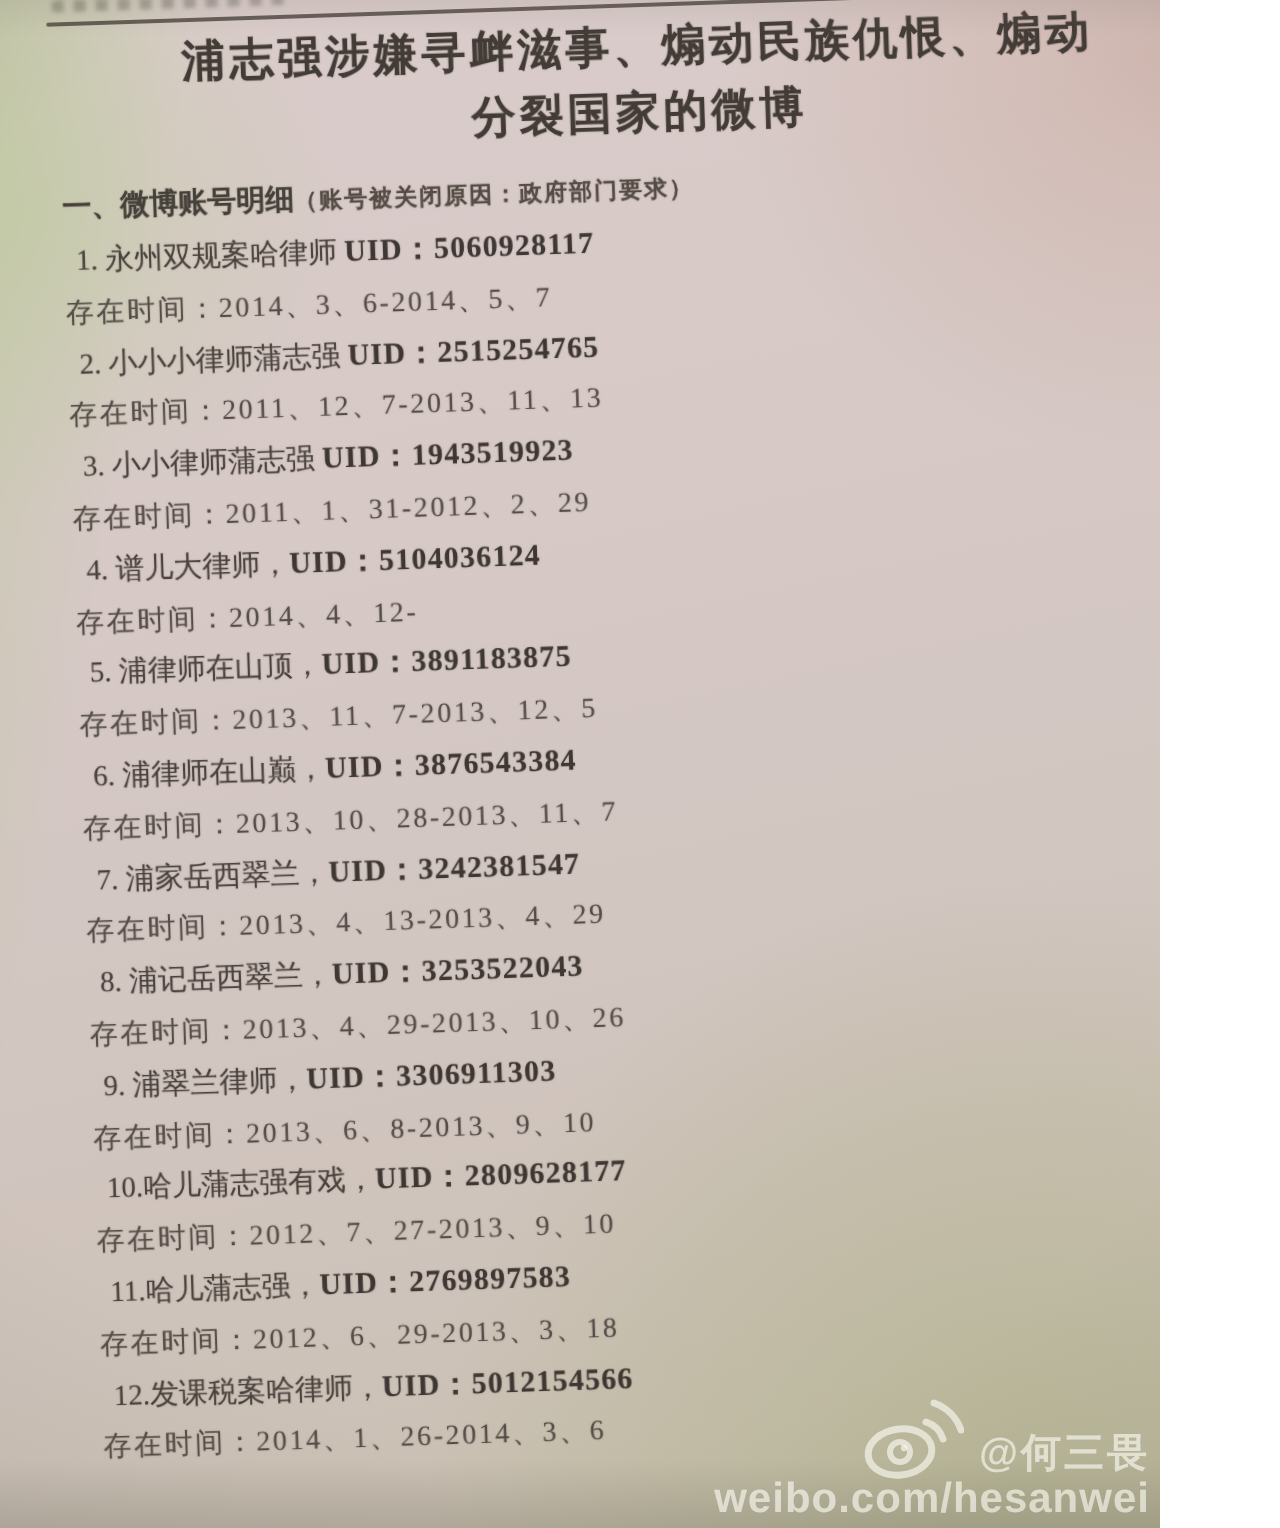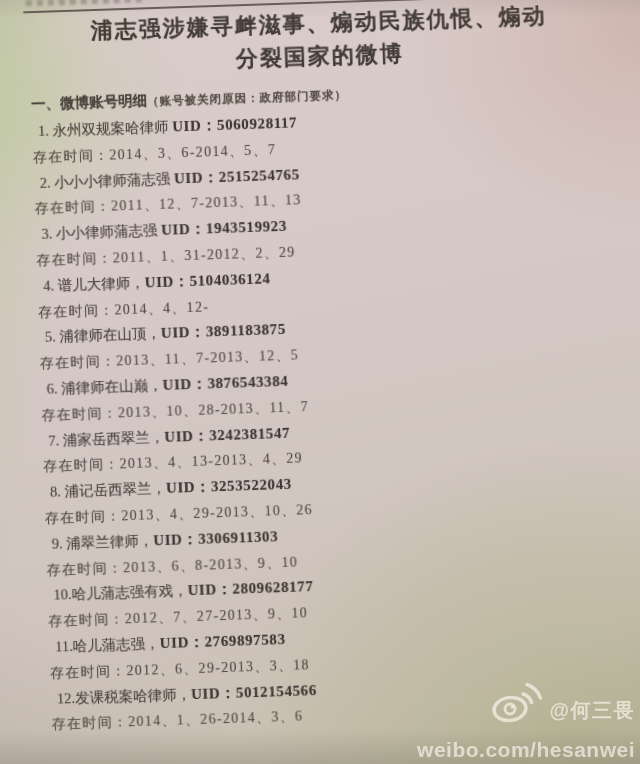--- a/index.html
+++ b/index.html
@@ -3,21 +3,21 @@
 <meta charset="utf-8">
 <style>
   html, body { margin: 0; padding: 0; }
   body {
     width: 640px; height: 764px; overflow: hidden;
     font-family: "Liberation Serif", "DejaVu Serif", serif;
   }
 
   
   .photo {
-    position: relative; width: 640px; height: 764px; overflow: hidden;
+    position: relative; width: 580px; height: 764px; overflow: hidden;
     color: #4a423d;
     background:
       linear-gradient(100deg, rgba(184,199,150,0.55) 0%, rgba(184,199,150,0.30) 6%, rgba(184,199,150,0) 14%),
       radial-gradient(40% 28% at 1% 14%, rgba(190,205,158,0.50), transparent 70%),
       radial-gradient(75% 58% at 88% 97%, rgba(170,174,130,0.55) 0%, rgba(170,174,130,0.25) 42%, transparent 68%),
       radial-gradient(60% 42% at 100% 4%, rgba(201,162,150,0.45), transparent 62%),
       linear-gradient(168deg, #daccca 0%, #d6c9c6 35%, #d2c6c1 60%, #cdc2b8 82%, #c6beac 100%);
   }
   .vignette {
     position: absolute; inset: 0; pointer-events: none;
@@ -67,21 +67,21 @@
   
   .watermark {
     position: absolute; right: 5px; bottom: 3px; text-align: right;
     color: rgba(255,255,248,0.60);
     font-family: "Liberation Sans", "DejaVu Sans", sans-serif;
     line-height: 1.05;
   }
   .wm-row1 { display: flex; align-items: flex-end; justify-content: flex-end; gap: 7px; }
   .wm-logo { display: block; margin-bottom: -3px; }
   .wm-handle { font-size: 20px; font-weight: 600; letter-spacing: 1.5px; }
-  .wm-url { font-size: 21px; font-weight: 700; letter-spacing: .5px; margin-top: 18px; }
+  .wm-url { font-size: 21px; font-weight: 700; letter-spacing: .5px; margin-top: 1px; }
 </style>
 </head>
 <body>
 
 <div class="photo">
 
   <div class="paper-content">
 
     <div class="cut-fragment"></div>
 

